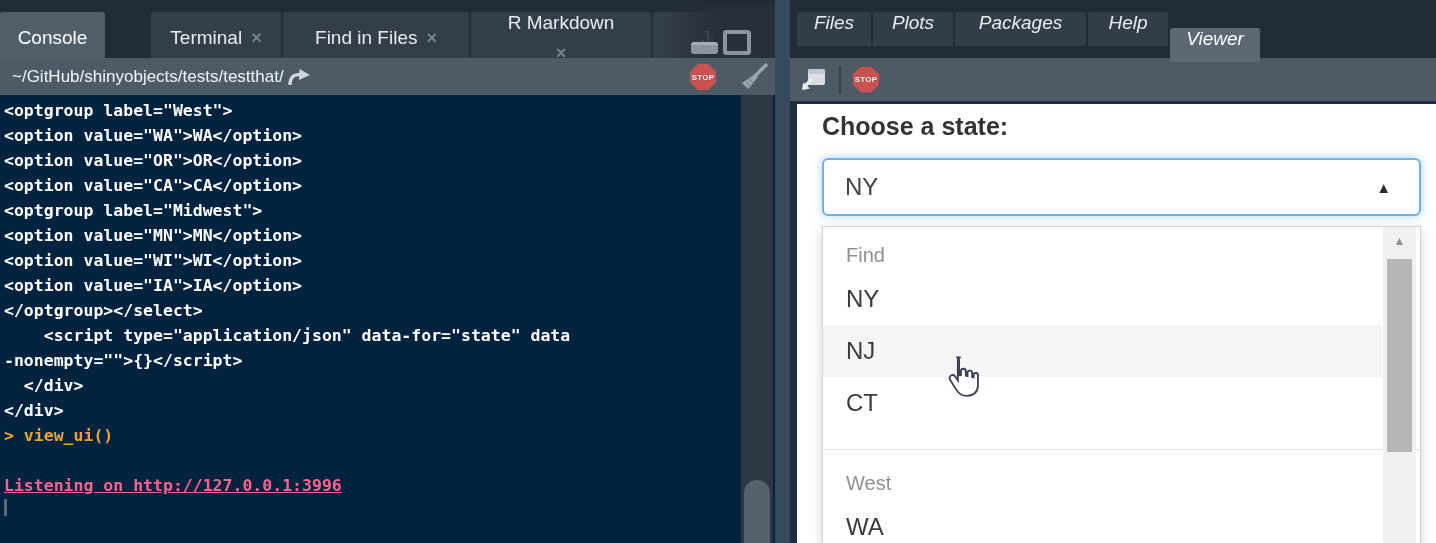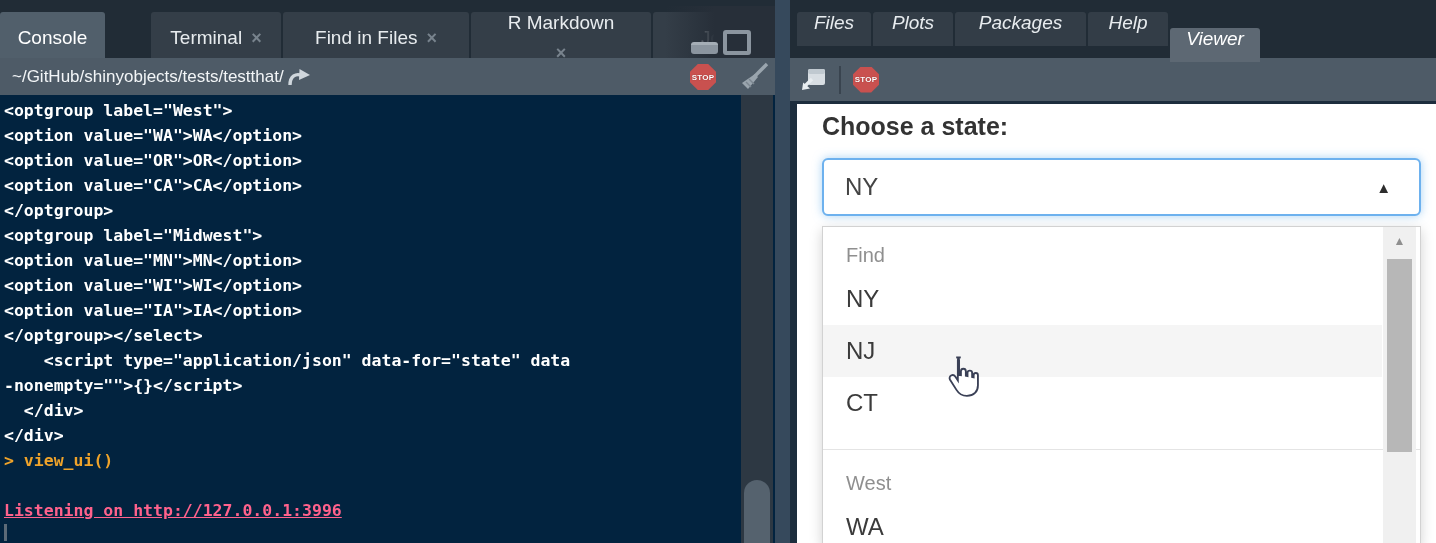--- a/index.html
+++ b/index.html
@@ -131,21 +131,20 @@
         <line x1="7" y1="20" x2="12" y2="25" stroke="#7b868f" stroke-width="1.4"></line>
         <line x1="10" y1="17" x2="15" y2="22" stroke="#7b868f" stroke-width="1.4"></line>
       </svg>
     </div>
 
     <div class="console">
       <div class="console-line">&lt;optgroup label="West"&gt;</div>
       <div class="console-line">&lt;option value="WA"&gt;WA&lt;/option&gt;</div>
       <div class="console-line">&lt;option value="OR"&gt;OR&lt;/option&gt;</div>
       <div class="console-line">&lt;option value="CA"&gt;CA&lt;/option&gt;</div>
-      <div class="console-line">&lt;/optgroup&gt;</div>
       <div class="console-line">&lt;optgroup label="Midwest"&gt;</div>
       <div class="console-line">&lt;option value="MN"&gt;MN&lt;/option&gt;</div>
       <div class="console-line">&lt;option value="WI"&gt;WI&lt;/option&gt;</div>
       <div class="console-line">&lt;option value="IA"&gt;IA&lt;/option&gt;</div>
       <div class="console-line">&lt;/optgroup&gt;&lt;/select&gt;</div>
       <div class="console-line">    &lt;script type="application/json" data-for="state" data</div>
       <div class="console-line">-nonempty=""&gt;{}&lt;/script&gt;</div>
       <div class="console-line">  &lt;/div&gt;</div>
       <div class="console-line">&lt;/div&gt;</div>
       <div class="console-line prompt">&gt; view_ui()</div>

